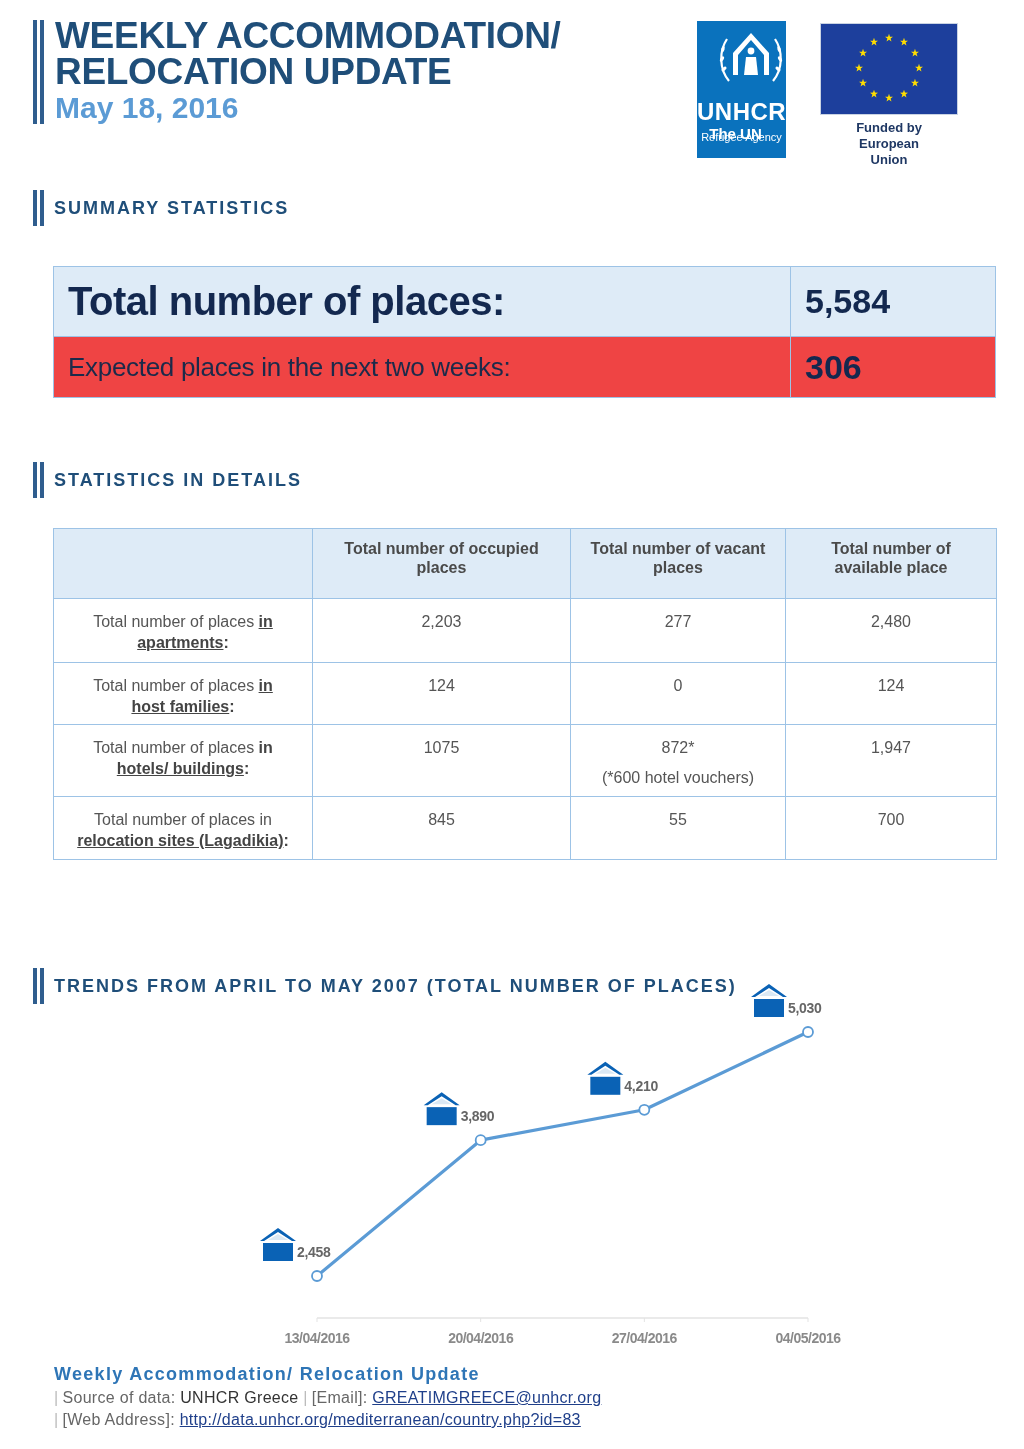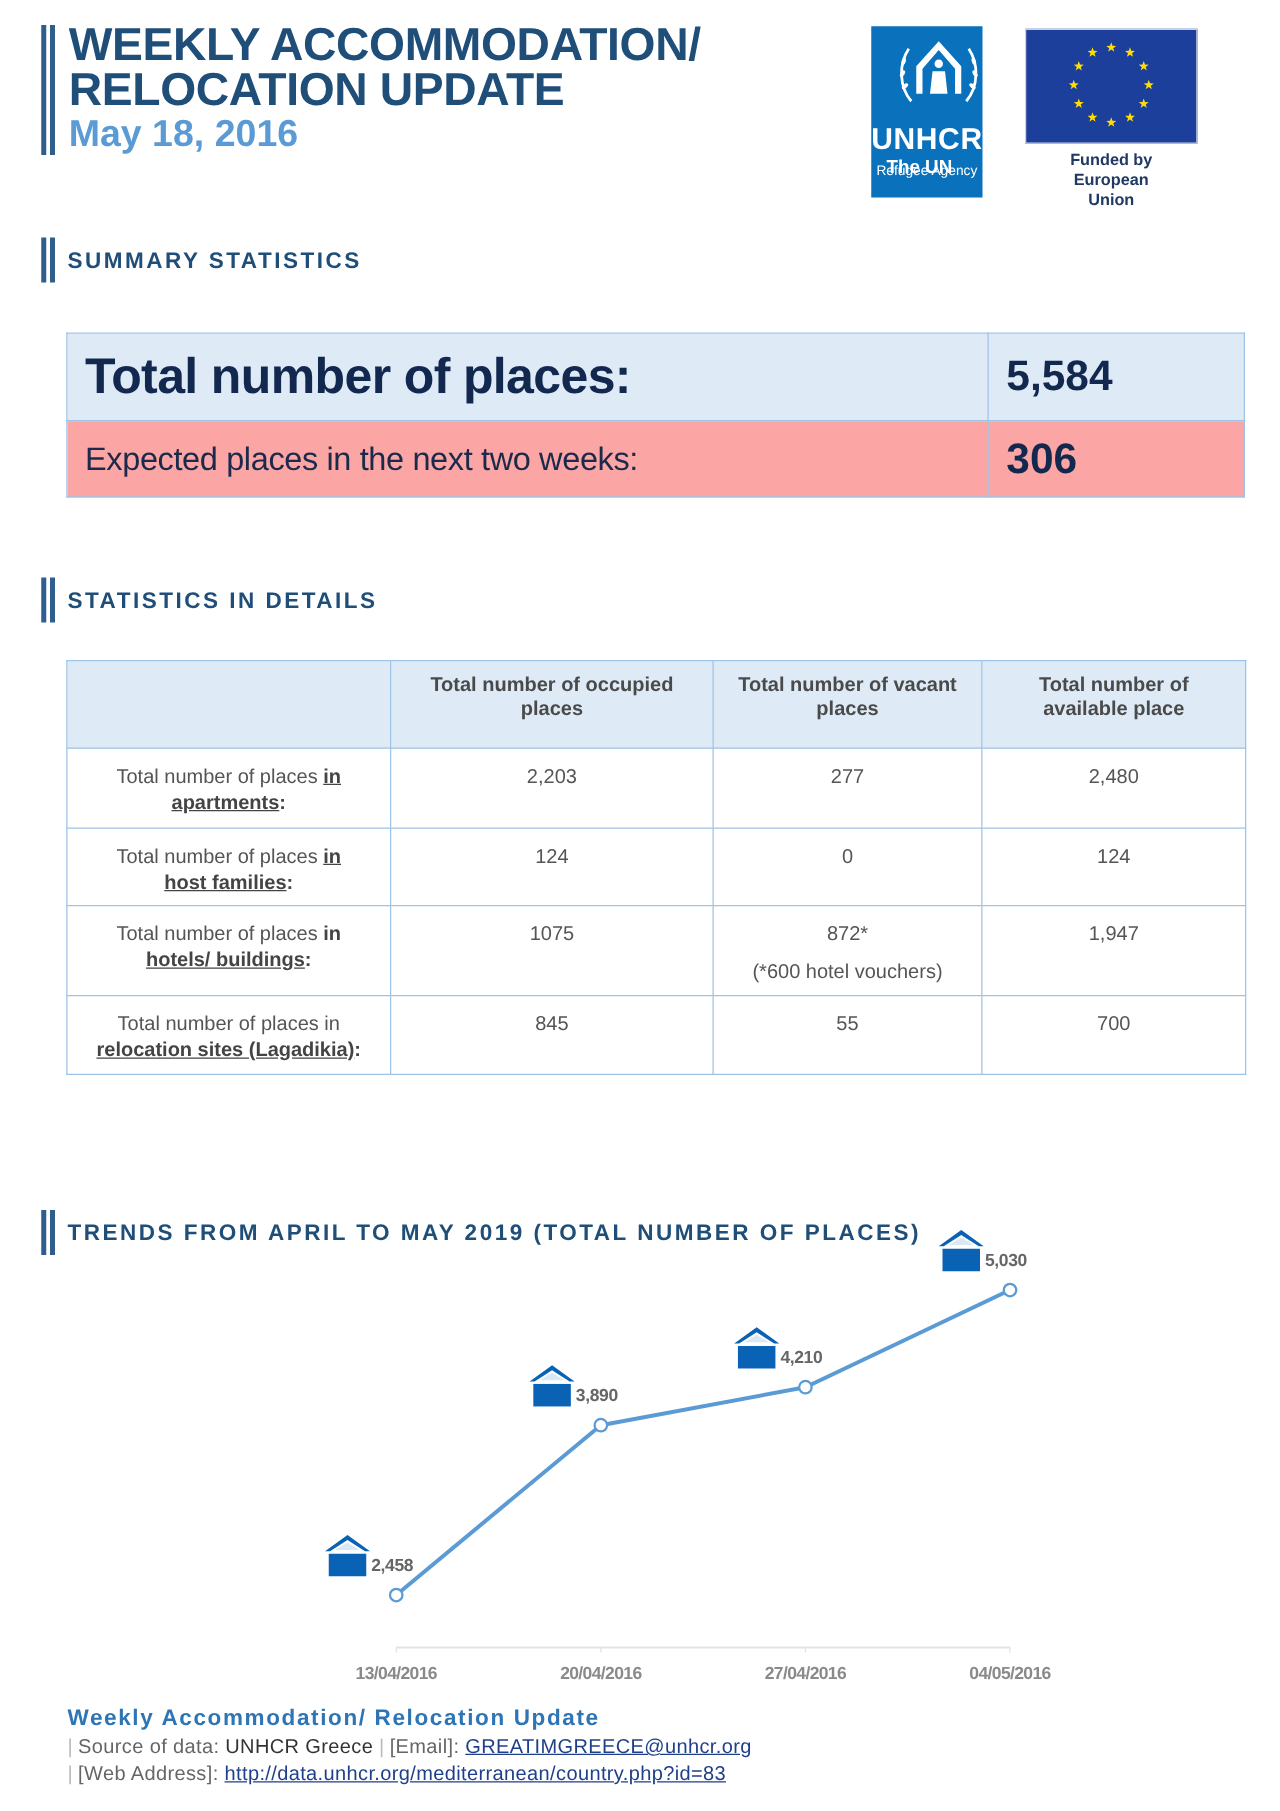--- a/index.html
+++ b/index.html
@@ -37,21 +37,21 @@
     .section-title { position: absolute; left: 21px; top: 8px; font-size: 18px; font-weight: bold;
                      color: #1f4e79; letter-spacing: 2px; white-space: nowrap; }
     #sec-summary { top: 190px; }
     #sec-details { top: 462px; }
     #sec-trends { top: 968px; }
 
     #summary-table { position: absolute; left: 53px; top: 266px; width: 943px; height: 131px;
                      border-collapse: collapse; }
     #summary-table td { border: 1px solid #9dc3e6; padding: 0 14px; vertical-align: middle; }
     #summary-row-1 td { background: #deebf7; height: 69px; margin-top: 24px; }
-    #summary-row-2 td { background: #fca5a5; height: 60px; }
+    #summary-row-2 td { background: #ef4444; height: 60px; }
     #summary-total-label { font-size: 40px; font-weight: bold; color: #13284f; letter-spacing: -0.5px; }
     #summary-total-value { font-size: 34px; font-weight: bold; color: #13284f; width: 176px; }
     #summary-expected-label { font-size: 26px; color: #1b2a4a; letter-spacing: -0.3px; }
     #summary-expected-value { font-size: 34px; font-weight: bold; color: #13284f; }
 
     #details-table { position: absolute; left: 53px; top: 528px; width: 943px;
                      border-collapse: collapse; table-layout: fixed; }
     #details-table th, #details-table td { border: 1px solid #9dc3e6; text-align: center;
                      vertical-align: top; color: #555; font-size: 16px; }
     #details-table th { background: #deebf7; height: 59px; font-weight: bold; color: #4a4a4a;
@@ -208,21 +208,21 @@
       <td>700</td>
     </tr>
   </tbody>
 </table>
 
 <div id="sec-trends" class="section-head">
   <div class="bars">
       <span></span>
       <span></span>
     </div>
-  <div class="section-title">TRENDS FROM APRIL TO MAY 2019 (TOTAL NUMBER OF PLACES)</div>
+  <div class="section-title">TRENDS FROM APRIL TO MAY 2007 (TOTAL NUMBER OF PLACES)</div>
 </div>
 
 <svg id="chart" viewBox="0 0 1024 1449">
   <g id="chart-axis">
       <line x1="317" y1="1318" x2="808" y2="1318" stroke="#e3e3e3" stroke-width="1.5"></line>
       <line x1="317" y1="1318" x2="317" y2="1322" stroke="#e3e3e3" stroke-width="1"></line>
       <text x="317" y="1343" text-anchor="middle" font-size="14" fill="#8a8a8a" font-weight="bold" letter-spacing="-0.5">13/04/2016</text>
       <line x1="480.66666666666663" y1="1318" x2="480.66666666666663" y2="1322" stroke="#e3e3e3" stroke-width="1"></line>
       <text x="480.66666666666663" y="1343" text-anchor="middle" font-size="14" fill="#8a8a8a" font-weight="bold" letter-spacing="-0.5">20/04/2016</text>
       <line x1="644.3333333333333" y1="1318" x2="644.3333333333333" y2="1322" stroke="#e3e3e3" stroke-width="1"></line>

